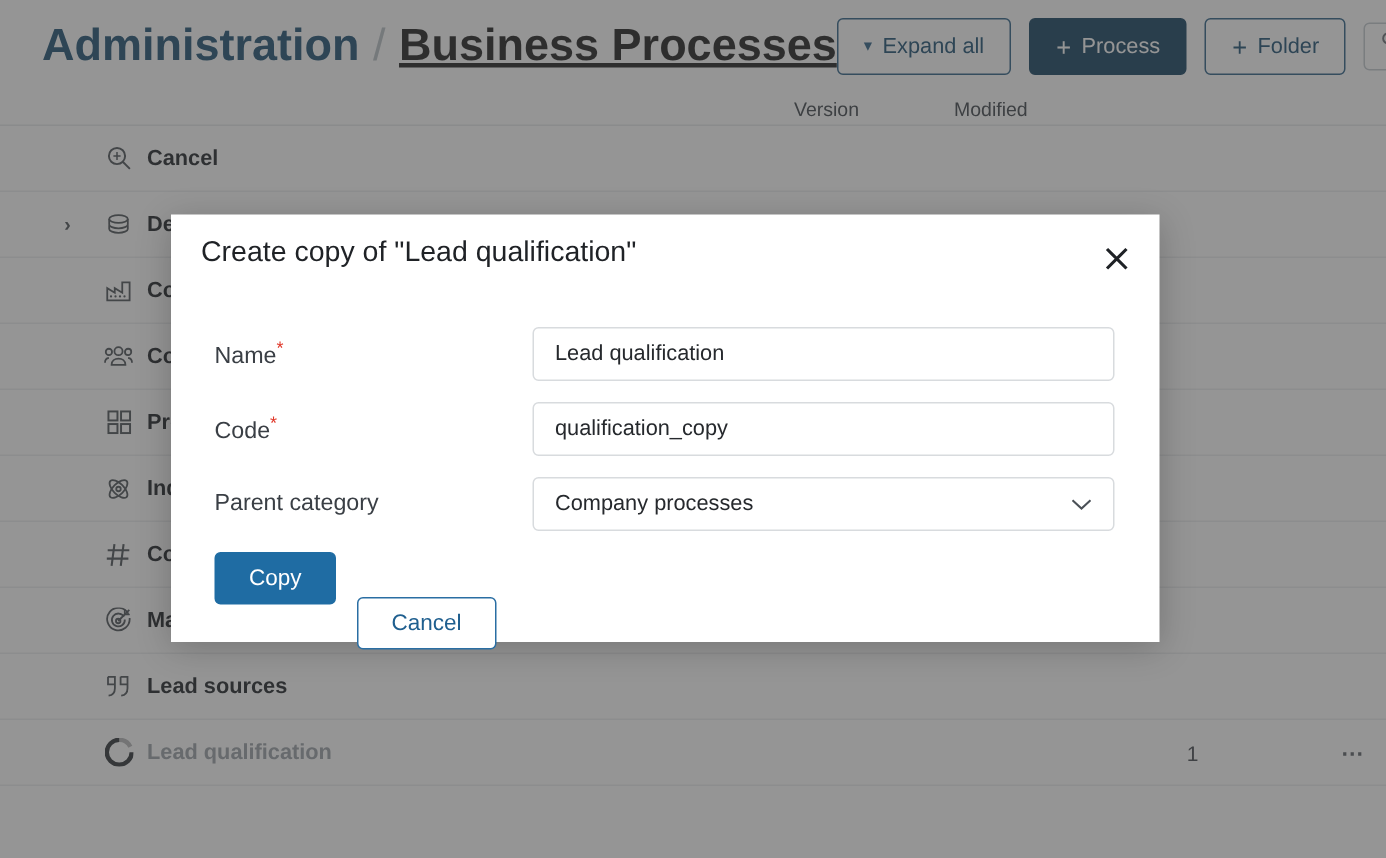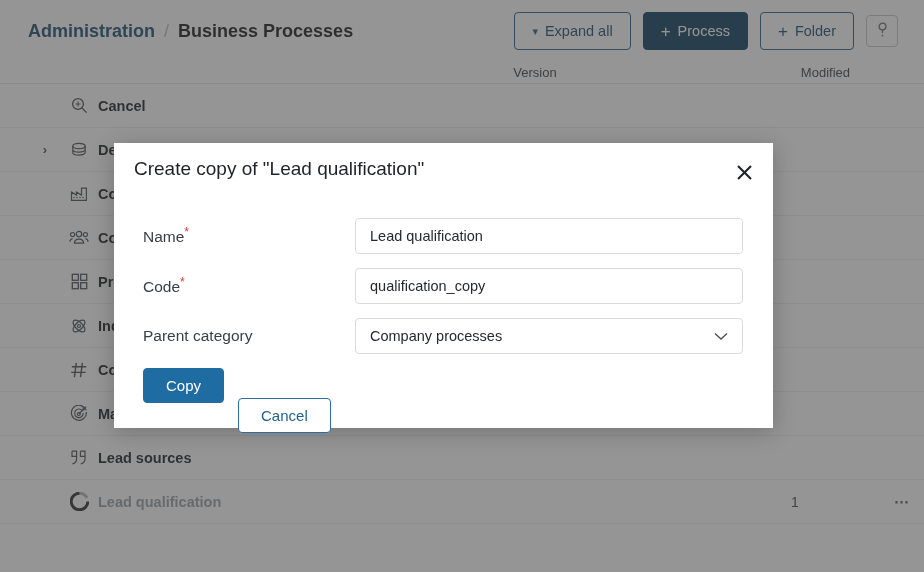--- a/index.html
+++ b/index.html
@@ -32,31 +32,31 @@
     height: 62px;
     background: #ffffff;
     display: flex;
     align-items: center;
     padding: 0 26px 0 28px;
   }
 
   .breadcrumb {
     display: flex;
     align-items: baseline;
-    font-size: 18px;
+    font-size: 30px;
     font-weight: bold;
     white-space: nowrap;
   }
   .crumb-link { color: #1b4f72; }
   .crumb-sep {
     color: #b9c0c6;
     margin: 0 9px;
     font-weight: normal;
   }
-  .crumb-current { color: #1c1c1c; }
+  .crumb-current { color: #1c1c1c; text-decoration: underline; }
 
   .topbar-actions {
     margin-left: auto;
     display: flex;
     align-items: center;
     gap: 12px;
   }
 
   .btn {
     height: 38px;
@@ -91,28 +91,28 @@
     color: #6b7076;
   }
   .chev-small { font-size: 11px; line-height: 1; color:#2a5f86; }
   .plus { font-size: 17px; line-height: 1; font-weight: 400; }
 
   
   .table-head {
     display: flex;
     align-items: flex-end;
     height: 22px;
-    padding: 0 30px 3px 30px;
+    padding: 0 14px 3px 30px;
     font-size: 13px;
     color: #3d4349;
     border-bottom: 1px solid #e6e8ea;
   }
   .col-name   { flex: 1 1 auto; }
   .col-version{ width: 170px; text-align: center; }
-  .col-mod    { width: 230px; text-align: right; }
+  .col-mod    { width: 230px; text-align: left; }
   .col-menu   { width: 44px; }
 
   .rows { background: #ffffff; }
 
   .row {
     display: flex;
     align-items: center;
     height: 44px;
     border-bottom: 1px solid #eceef0;
     font-size: 14.5px;

